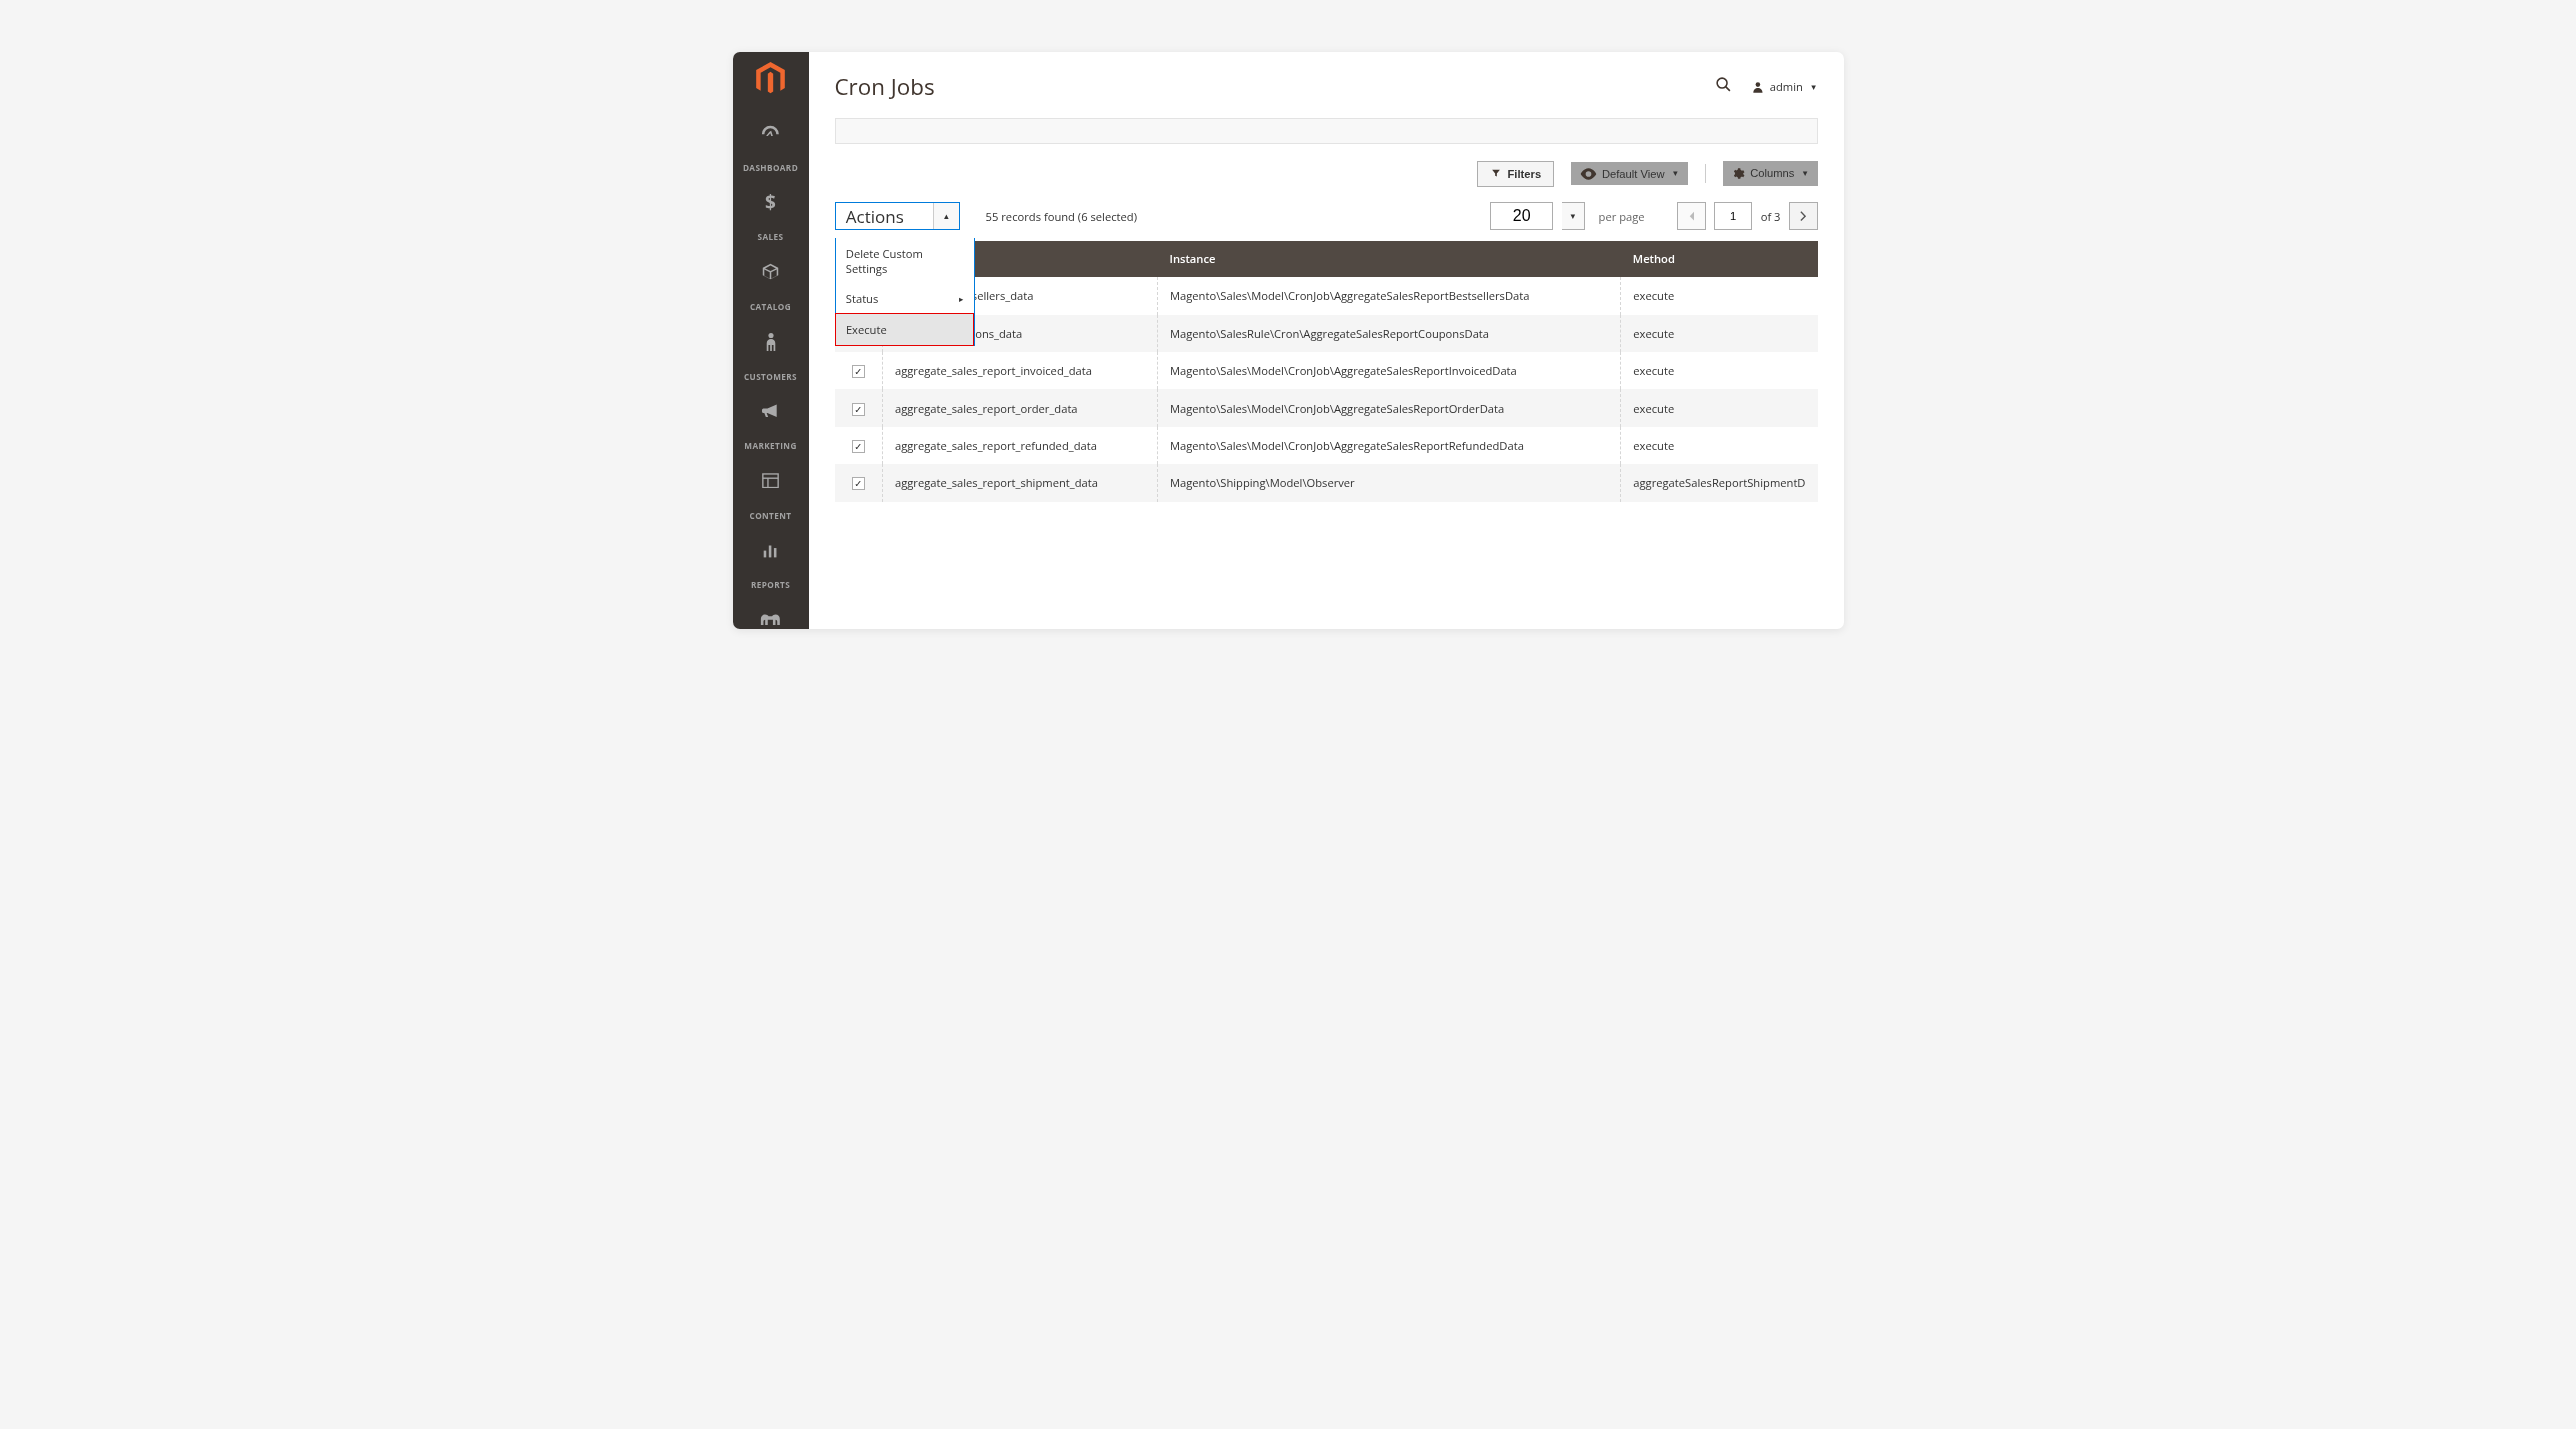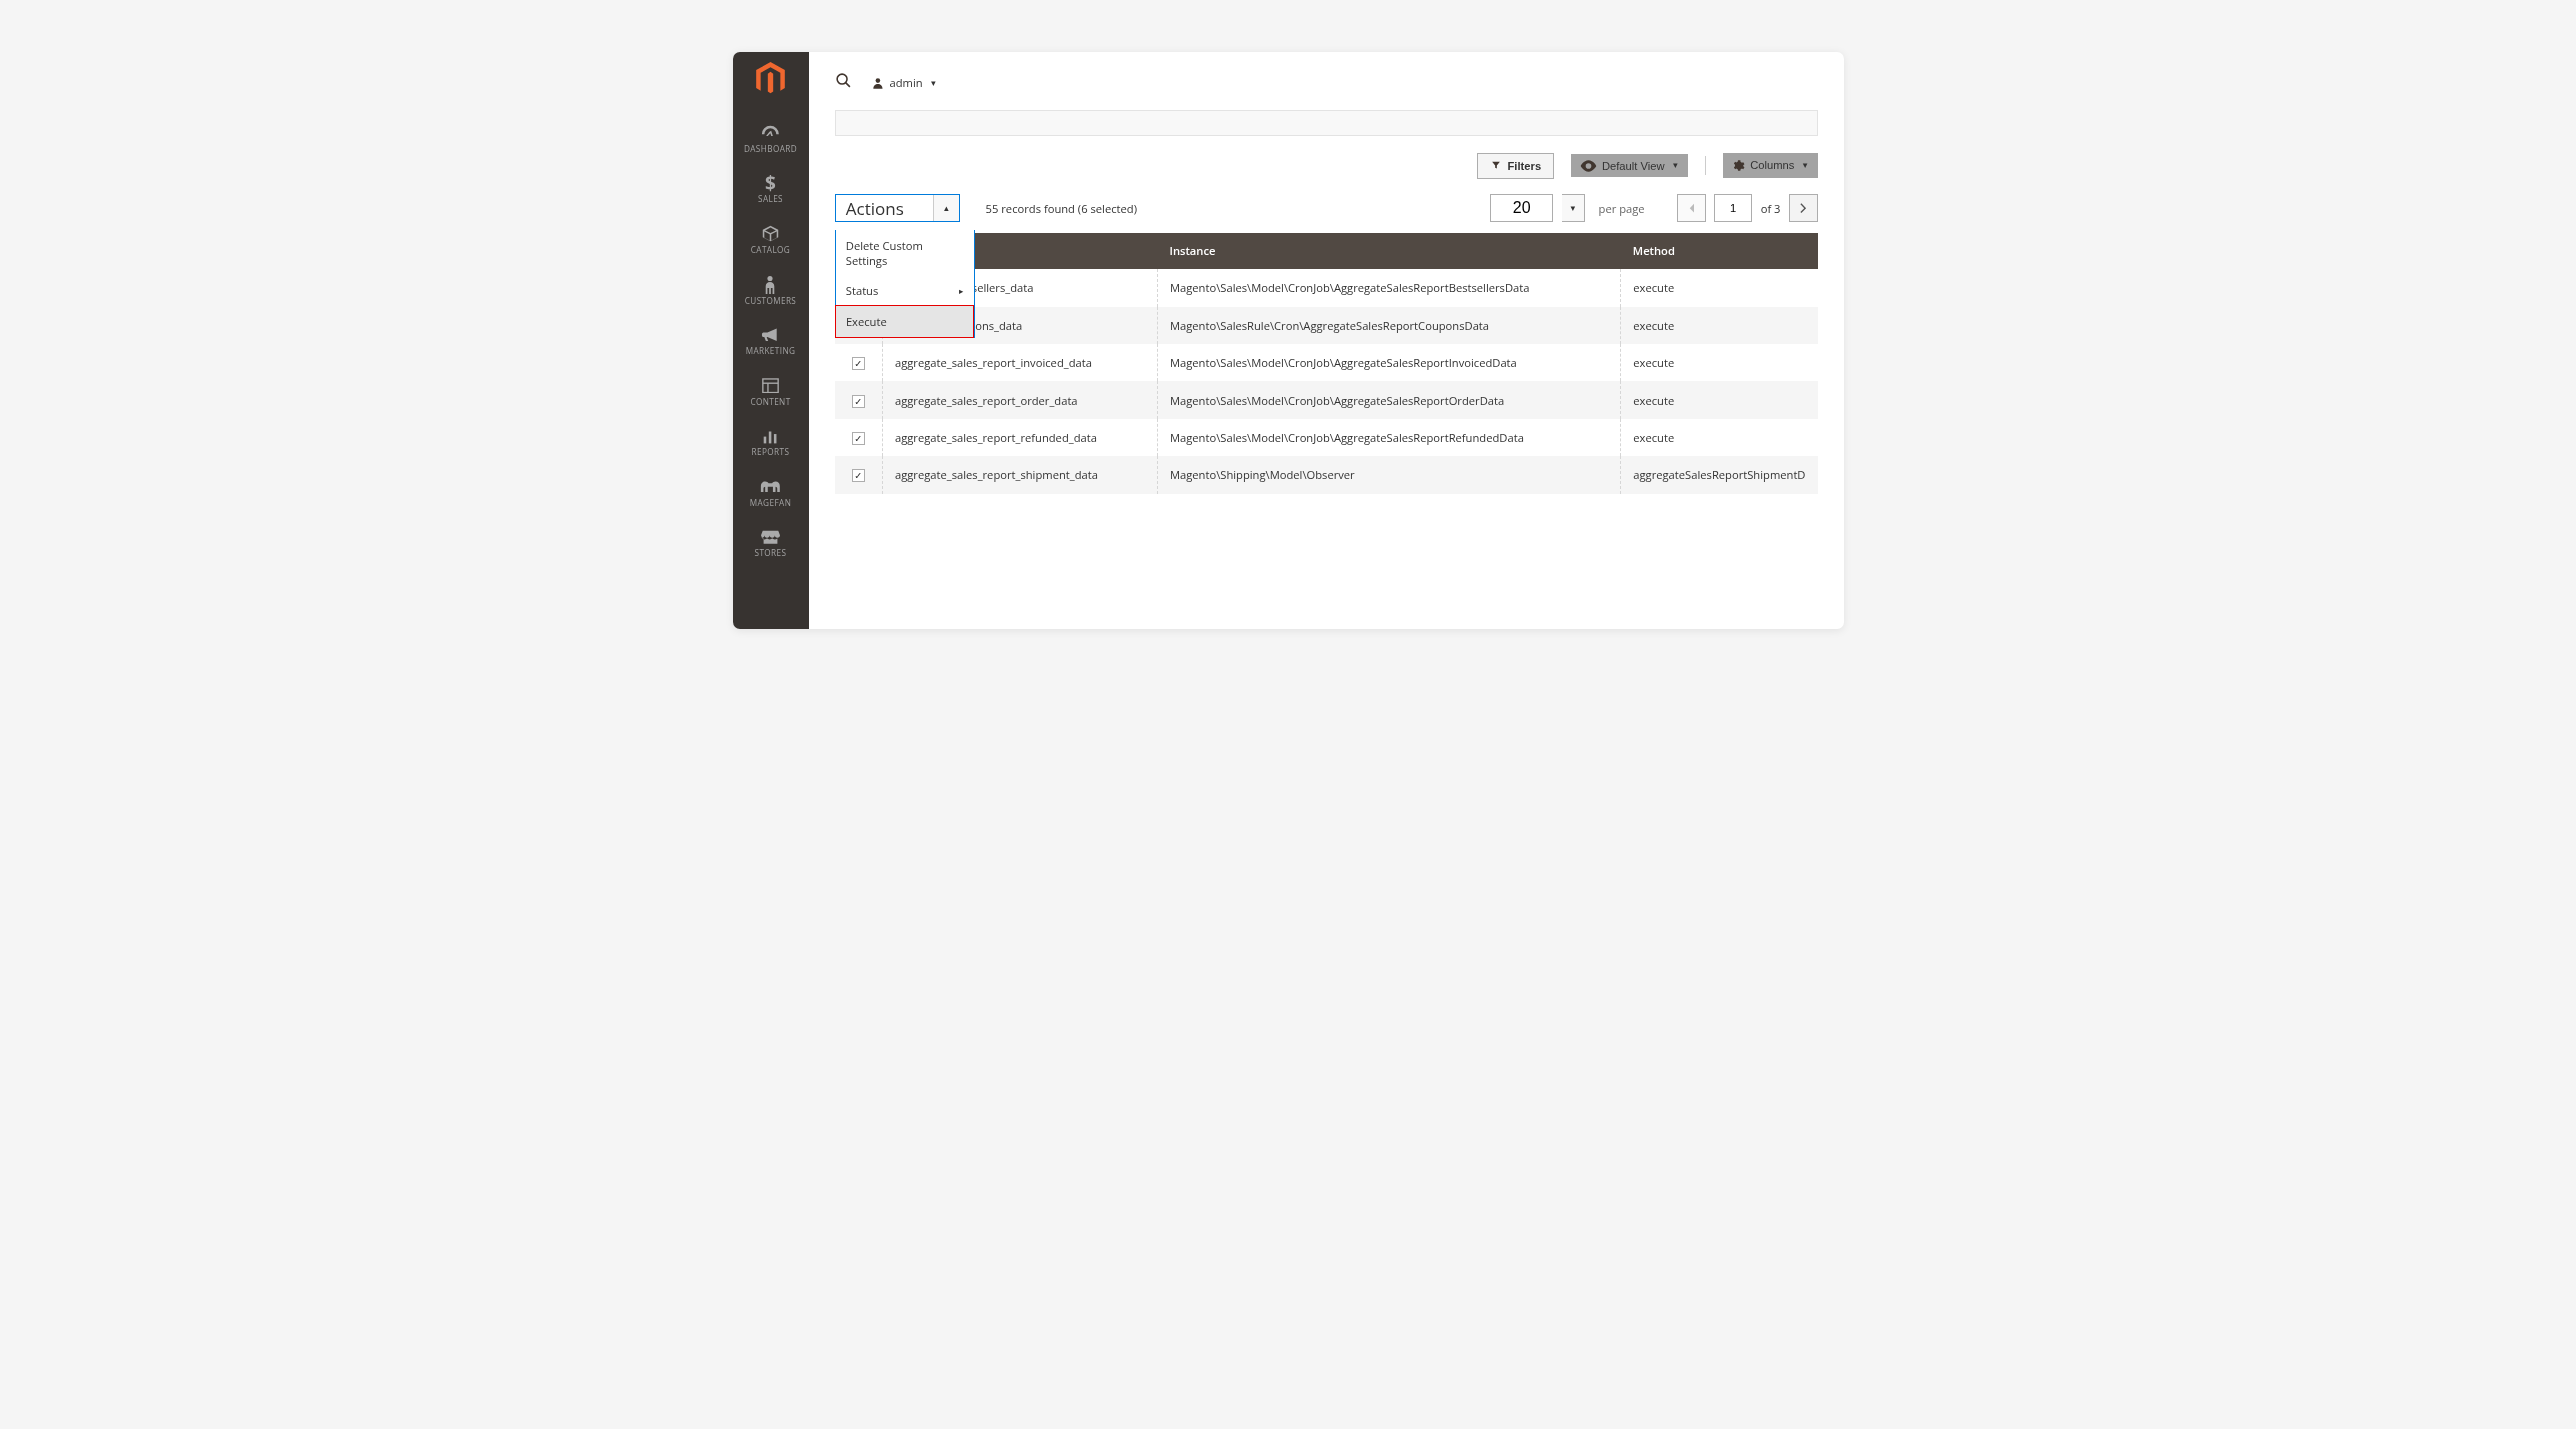--- a/index.html
+++ b/index.html
@@ -4,21 +4,21 @@
 <style>
 * { box-sizing: border-box; margin: 0; padding: 0; }
 body { font-family: 'Open Sans', Arial, sans-serif; background: #f5f5f5; color: #333; font-size: 11.2px; }
 .admin-wrapper { display: flex; margin: 52px auto; width: 1111px; background: #fff; box-shadow: 0 1.7px 8.6px rgba(0,0,0,0.08); border-radius: 6.9px; overflow: hidden; height: 577px; }
 
 
 .sidebar { width: 76px; background: #373330; display: flex; flex-direction: column; align-items: center; padding-top: 10.3px; }
 .sidebar-logo { width: 34px; height: 34px; margin-bottom: 15.5px; display:flex; align-items:center; justify-content:center; }
 .sidebar-item { width: 100%; display:flex; flex-direction:column; align-items:center; padding: 10.3px 0 8.6px; cursor:pointer; }
 .sidebar-item .icon { color: #aaa; font-size: 19px; height: 20.7px; display:flex; align-items:center; justify-content:center; }
-.sidebar-item .label { color: #a2a2a2; font-size: 8.2px; letter-spacing: 0.4px; margin-top: 0; text-align:center; font-weight:400; }
+.sidebar-item .label { color: #a2a2a2; font-size: 8.2px; letter-spacing: 0.4px; margin-top: 19px; text-align:center; font-weight:700; }
 
 
 .main { flex: 1; display:flex; flex-direction:column; overflow:hidden; }
 .header { display:flex; align-items:center; padding: 19px 26px 15.5px; }
 .page-title { font-size: 22.4px; font-weight: 400; color: #41362f; flex:1; }
 .header-actions { display:flex; align-items:center; gap: 19px; }
 .search-icon { font-size:17px; cursor:pointer; }
 .admin-user { display:flex; align-items:center; gap:5.2px; cursor:pointer; font-size:11.2px; }
 .gray-bar { height: 26px; background:#f8f8f8; border:0.9px solid #e3e3e3; margin: 0 26px 17px; }
 
@@ -155,20 +155,21 @@
               <path d="M2 1h18l2 5c0 1.5-1.2 3-3 3s-3-1.5-3-3c0 1.5-1.2 3-3 3s-3-1.5-3-3c0 1.5-1.2 3-3 3S4 7.5 4 6c0 1.5-1.2 3-3 3L0 6l2-5zm1 9v6h16v-6c-.9.6-2 1-3 1-1.3 0-2.4-.5-3-1.3-.6.8-1.7 1.3-3 1.3s-2.4-.5-3-1.3c-.6.8-1.7 1.3-3 1.3-1 0-2.1-.4-3-1z"></path>
             </svg>
           </span>
           <span class="label">STORES</span>
         </div>
       </div>
   </div>
 
   <div class="main">
     <div class="header">
+      <div class="page-title">Cron Jobs</div>
       <div class="header-actions">
         <span class="search-icon">
           <svg width="17" height="17" viewBox="0 0 24 24" fill="none" stroke="#41362f" stroke-width="2.2">
               <circle cx="10" cy="10" r="7"></circle>
               <line x1="21" y1="21" x2="15" y2="15"></line>
             </svg>
         </span>
         <div class="admin-user">
           <svg width="13.8" height="13.8" viewBox="0 0 24 24" fill="#41362f">
               <circle cx="12" cy="8" r="4"></circle>

